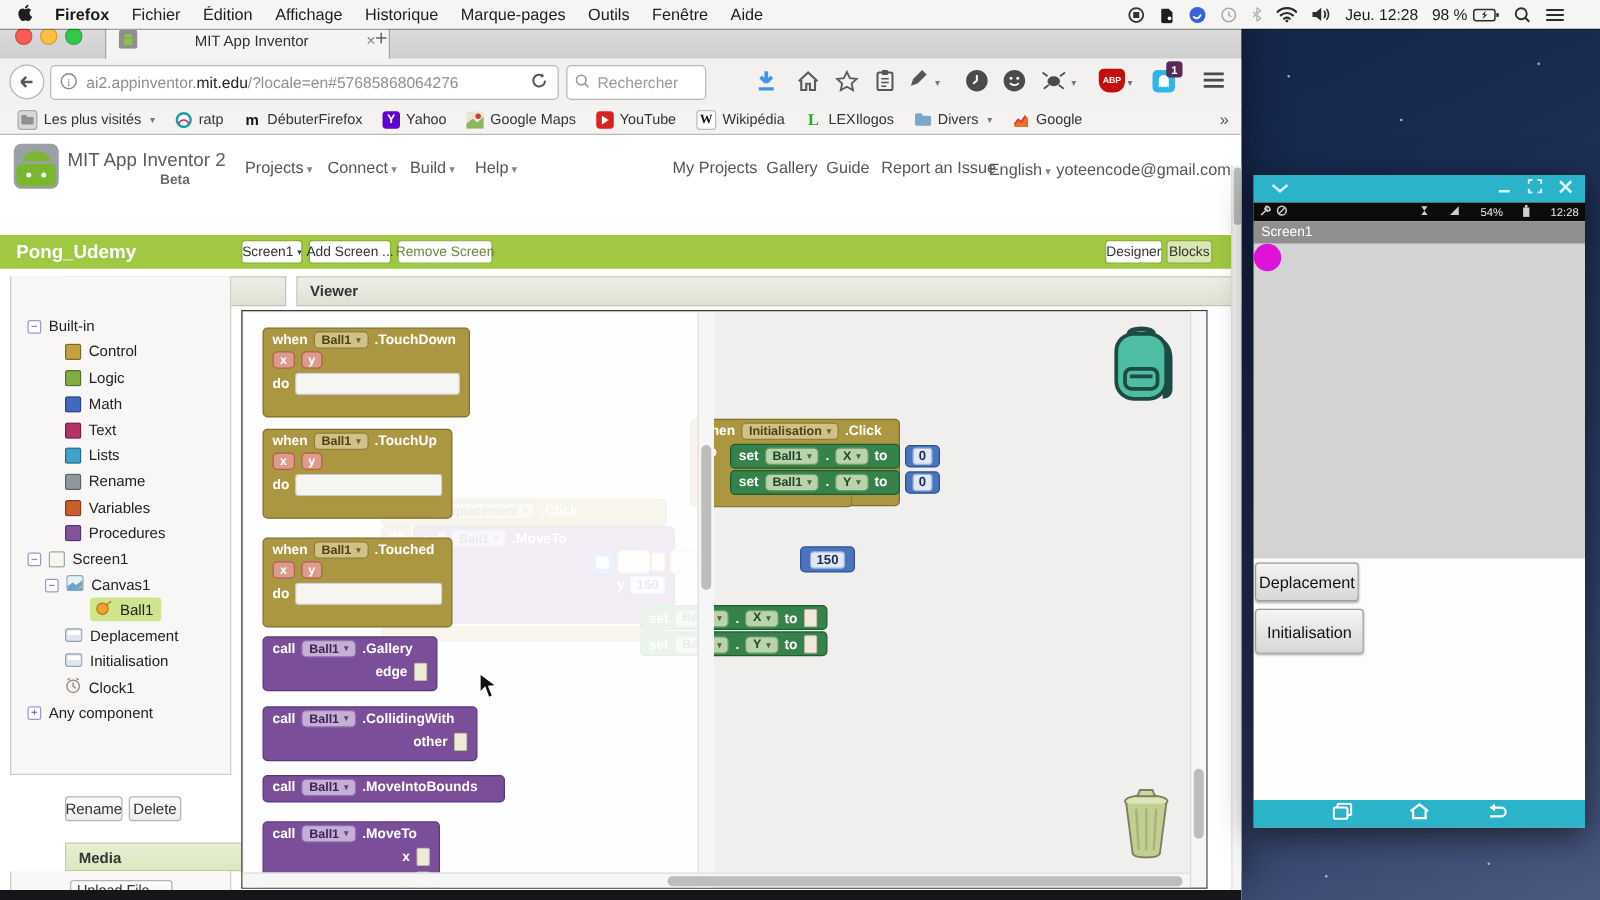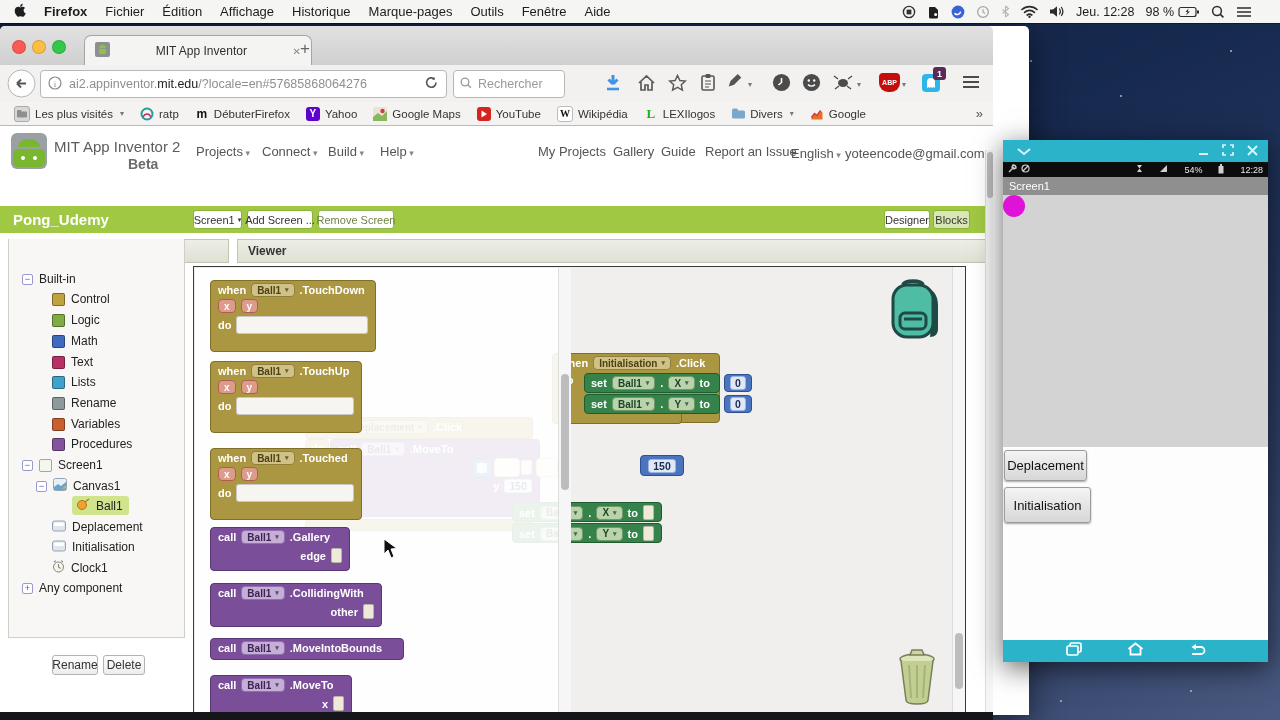--- a/index.html
+++ b/index.html
@@ -9,22 +9,22 @@
   .star{position:absolute;width:2px;height:2px;border-radius:50%;background:#cfd8ef;opacity:.8;}
 
   
   .menubar{left:0;top:0;width:1280px;height:23px;background:#f5f5f4;display:flex;align-items:center;
            font-size:13px;color:#1d1d1f;box-shadow:0 1px 0 rgba(0,0,0,.35);z-index:50;}
   .mb-item{padding:0 9px;white-space:nowrap;}
   .mb-right{margin-left:auto;display:flex;align-items:center;gap:11px;padding-right:28px;font-size:12.5px;}
   .mb-ic{display:inline-flex;align-items:center;justify-content:center;}
 
   
-  .window{left:0;top:26px;width:993px;height:689px;background:#fff;border-radius:5px 5px 0 0;
-          box-shadow:0 10px 34px rgba(0,0,0,.55);z-index:10;padding-left:36px;}
+  .window{left:0;top:8px;width:993px;height:689px;background:#fff;border-radius:5px 5px 0 0;
+          box-shadow:0 10px 34px rgba(0,0,0,.55);z-index:10;}
   .tabbar{position:absolute;left:0;top:0;width:993px;height:39px;border-radius:5px 5px 0 0;
           background:linear-gradient(#e2e2e2,#cfcfcf);border-bottom:1px solid #a9a9a9;}
   .tlight{position:absolute;top:14px;width:12px;height:12px;border-radius:50%;border:1px solid rgba(0,0,0,.15);}
   .tab{position:absolute;left:84px;top:9px;width:206px;height:30px;background:#f4f4f3;border:1px solid #a5a5a5;border-bottom:none;
        border-radius:7px 7px 0 0;display:flex;align-items:center;gap:8px;padding:0 10px;font-size:12px;color:#2f2f2f;}
   .navbar{position:absolute;left:0;top:39px;width:993px;height:37px;background:#f2f1f0;border-bottom:1px solid #c8c8c8;}
   .field{position:absolute;background:#fff;border:1px solid #b7b7b7;border-radius:4px;height:26px;top:5px;
          display:flex;align-items:center;font-size:12.5px;color:#444;}
   .bookmarksbar{position:absolute;left:0;top:76px;width:993px;height:24px;background:#f4f3f2;border-bottom:1px solid #b9b9b9;
                 display:flex;align-items:center;font-size:11.5px;color:#333;padding-left:6px;box-sizing:border-box;}
@@ -388,21 +388,21 @@
       <span class="abs" style="left:10px;top:5px">
         <svg width="38" height="40">
             <rect x="1" y="2" width="36" height="36" rx="6" fill="#9aa0a4"></rect>
             <rect x="3" y="18" width="32" height="18" rx="5" fill="#78b72e"></rect>
             <circle cx="13" cy="27" r="2" fill="#fff"></circle>
             <circle cx="25" cy="27" r="2" fill="#fff"></circle>
             <path d="M8 16a11 8 0 0 1 22 0" fill="#78b72e"></path>
           </svg>
       </span>
       <span class="abs" style="left:54px;top:12px;font-size:15px;color:#5c5c5c">MIT App Inventor 2</span>
-      <span class="abs" style="left:128px;top:30px;font-size:14px;font-weight:bold;color:#6b6b6b">Beta</span>
+      <span class="abs" style="left:128px;top:30px;font-size:11px;font-weight:bold;color:#6b6b6b">Beta</span>
       <span class="abs ai-menu dd" style="left:196px;top:18px">Projects</span>
       <span class="abs ai-menu dd" style="left:262px;top:18px">Connect</span>
       <span class="abs ai-menu dd" style="left:328px;top:18px">Build</span>
       <span class="abs ai-menu dd" style="left:380px;top:18px">Help</span>
       <span class="abs ai-menu" style="left:538px;top:18px">My Projects</span>
       <span class="abs ai-menu" style="left:613px;top:18px">Gallery</span>
       <span class="abs ai-menu" style="left:661px;top:18px">Guide</span>
       <span class="abs ai-menu" style="left:705px;top:18px">Report an Issue</span>
       <span class="abs ai-menu dd" style="left:791px;top:20px">English</span>
       <span class="abs ai-menu dd" style="left:845px;top:20px">yoteencode@gmail.com</span>
@@ -507,20 +507,23 @@
           <span>Clock1</span>
         </div>
       <div class="trow" style="left:22px;top:453px">
           <span class="exp">+</span>
           <span>Any component</span>
         </div>
 
       <div class="abs smallbtn" style="left:52px;top:529px;width:46px;height:20px">Rename</div>
       <div class="abs smallbtn" style="left:103px;top:529px;width:42px;height:20px">Delete</div>
 
+      <div class="abs panelhead mediahead" style="left:8px;top:566px;width:177px;height:23px">
+          <span>Media</span>
+        </div>
       <div class="abs" style="left:8px;top:589px;width:177px;height:23px;background:#f8f7f5;border:1px solid #cfcfc8;border-top:none;box-sizing:border-box"></div>
       <div class="abs smallbtn" style="left:56px;top:596px;width:82px;height:18px;font-size:11.5px">Upload File ...</div>
 
       <div class="abs sbtrack" style="left:985px;top:24px;width:8px;height:588px">
         <div class="sbthumb" style="position:absolute;left:1px;top:2px;width:6px;height:46px"></div>
       </div>
 
       <div class="viewer">
 
         <div class="wslayer">

